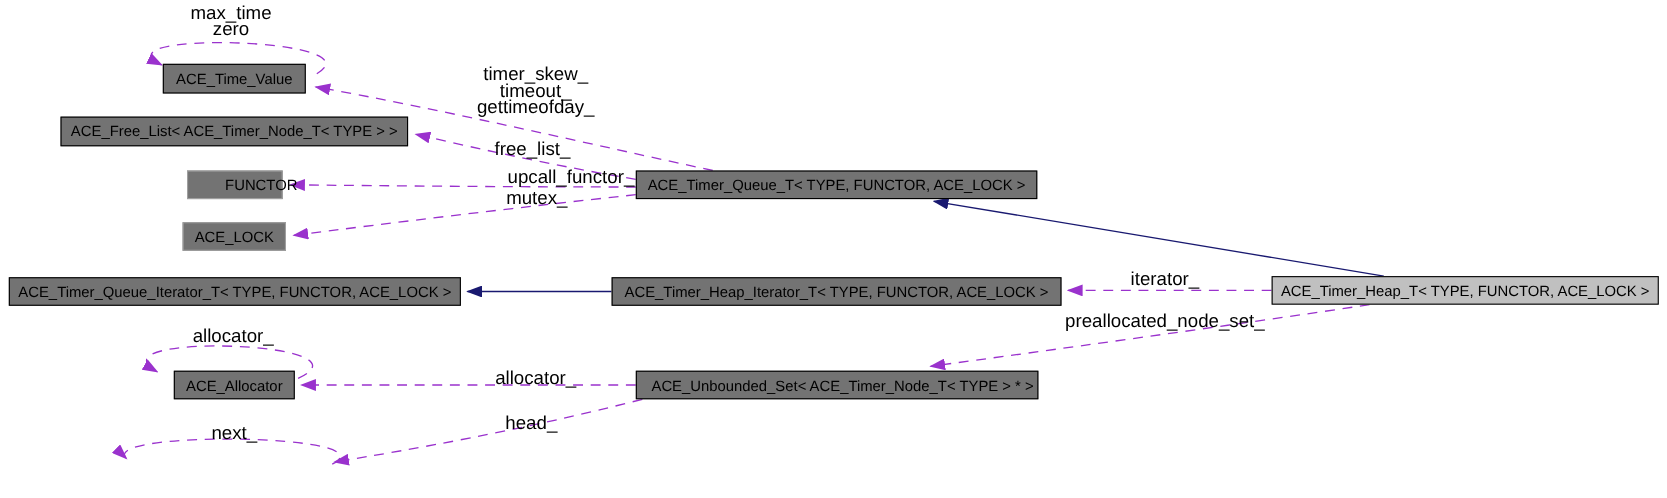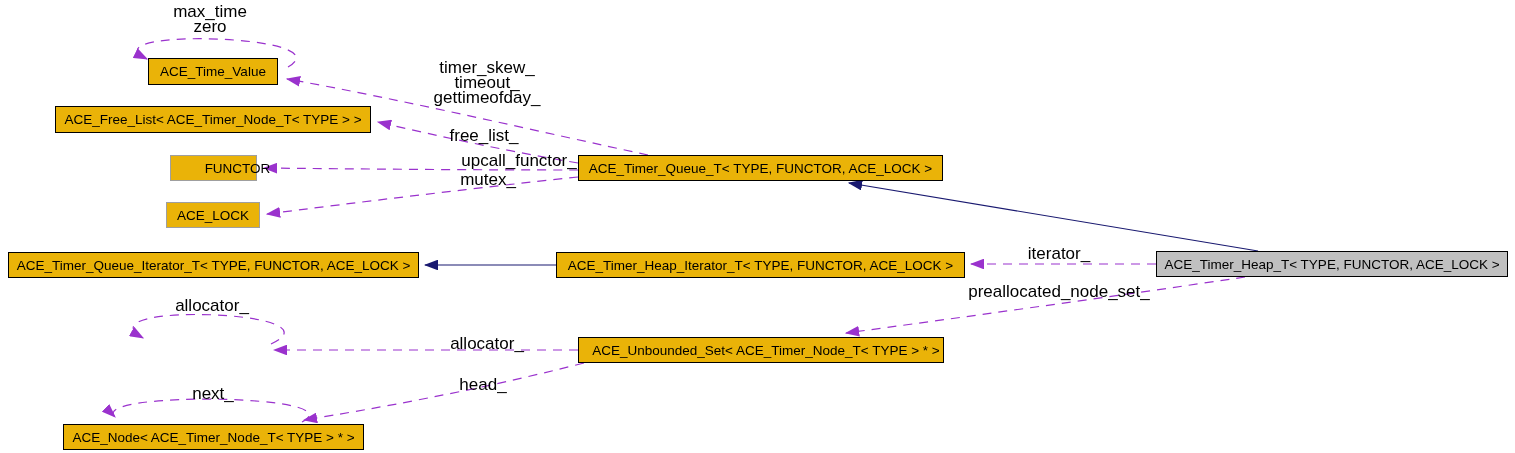--- a/index.html
+++ b/index.html
@@ -1,21 +1,21 @@
 <!DOCTYPE html>
 <html><head>
 <meta charset="utf-8">
 <style>
   html,body{margin:0;padding:0;background:#fff;}
   .canvas{
     position:relative;width:1515px;height:453px;background:#ffffff;
     font-family:"Liberation Sans",sans-serif;color:#000;overflow:hidden;
   }
   .node{
-    position:absolute;box-sizing:border-box;background:#eab308;border:1px solid #000;
+    position:absolute;box-sizing:border-box;background:#737373;border:1px solid #000;
     display:flex;align-items:center;justify-content:center;
     font-size:13.5px;white-space:nowrap;z-index:2;
   }
   .node.ext{border-color:#9f9f9f;}
   .node.hl{background:#c0c0c0;}
   .elabel{
     position:absolute;transform:translateX(-50%);
     font-size:17px;line-height:15px;text-align:center;white-space:pre-line;z-index:3;
   }
   svg.edges{position:absolute;left:0;top:0;z-index:1;}
@@ -61,24 +61,24 @@
   <div class="node ext" style="left:166px;top:202px;width:94px;height:26px;">ACE_LOCK</div>
 
   <div class="node" style="left:578px;top:155px;width:365px;height:26px;">ACE_Timer_Queue_T&lt; TYPE, FUNCTOR, ACE_LOCK &gt;</div>
 
   <div class="node" style="left:8px;top:252px;width:411px;height:26px;">ACE_Timer_Queue_Iterator_T&lt; TYPE, FUNCTOR, ACE_LOCK &gt;</div>
 
   <div class="node" style="left:556px;top:252px;width:409px;height:26px;">ACE_Timer_Heap_Iterator_T&lt; TYPE, FUNCTOR, ACE_LOCK &gt;</div>
 
   <div class="node hl" style="left:1156px;top:251px;width:352px;height:26px;">ACE_Timer_Heap_T&lt; TYPE, FUNCTOR, ACE_LOCK &gt;</div>
 
+  <div class="node" style="left:158px;top:337px;width:110px;height:26px;">ACE_Allocator</div>
 
   <div class="node" style="left:578px;top:337px;width:366px;height:26px;padding-left:10px;">ACE_Unbounded_Set&lt; ACE_Timer_Node_T&lt; TYPE &gt; * &gt;</div>
 
-  <div class="node" style="left:63px;top:424px;width:301px;height:26px;">ACE_Node&lt; ACE_Timer_Node_T&lt; TYPE &gt; * &gt;</div>
 
   <div class="elabel" style="left:210px;top:4px;">max_time
 zero</div>
 
   <div class="elabel" style="left:487px;top:60px;">timer_skew_
 timeout_
 gettimeofday_</div>
 
   <div class="elabel" style="left:484px;top:128px;">free_list_</div>
 

